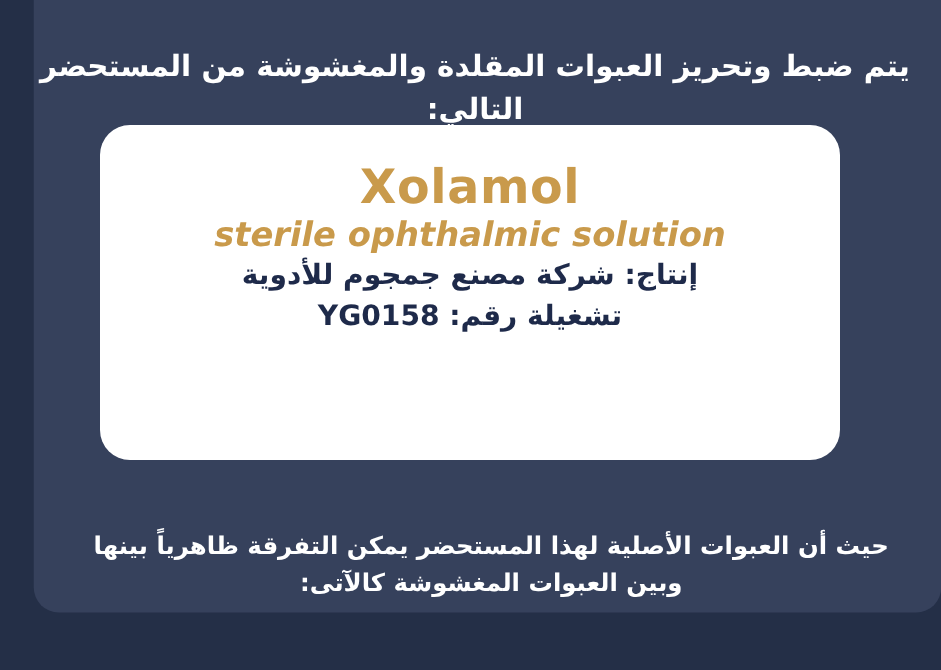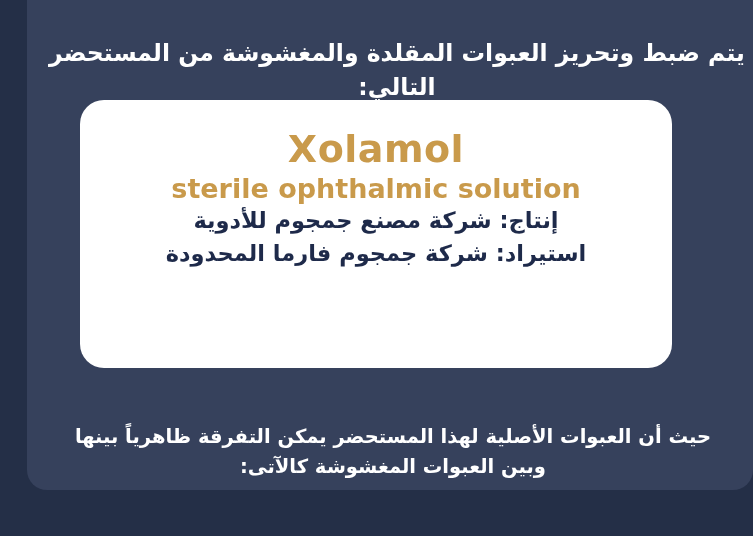--- a/index.html
+++ b/index.html
@@ -32,21 +32,21 @@
     height: 514px;
     background: #36415c;
     border-radius: 20px;
     box-sizing: border-box;
     padding: 0;
   }
 
   
   .intro {
     position: absolute;
-    right: 8px;
+    right: 25px;
     top: 36px;
     width: 696px;
     text-align: center;
     color: #ffffff;
     font-size: 23.5px;
     font-weight: 700;
     line-height: 1.45;
     letter-spacing: 0;
     direction: rtl;
   }
@@ -79,20 +79,21 @@
   }
 
   .brand-sub {
     color: #c99a4b;
     font-size: 27px;
     font-weight: 700;
     line-height: 1.15;
     text-align: center;
     direction: ltr;
     margin: 2px 0 0 0;
+    font-style: italic;
   }
 
   .card-details {
     width: 100%;
     text-align: center;
     direction: rtl;
     color: #1e2a4a;
   }
 
   .detail-line {
@@ -129,21 +130,21 @@
     <p class="intro">يتم ضبط وتحريز العبوات المقلدة والمغشوشة من المستحضر التالي:</p>
 
     <div class="product-card">
 
       <div class="brand-name">Xolamol</div>
 
       <div class="brand-sub">sterile ophthalmic solution</div>
 
       <div class="card-details">
         <div class="detail-line">إنتاج: شركة مصنع جمجوم للأدوية</div>
-        <div class="detail-line">استيراد: شركة جمجوم فارما المحدودة</div>
+        <div class="detail-line">تشغيلة رقم: YG0158</div>
       </div>
 
     </div>
 
     <p class="closing">حيث أن العبوات الأصلية لهذا المستحضر يمكن التفرقة ظاهرياً بينها وبين العبوات المغشوشة كالآتى:</p>
 
   </div>
 
 </div>
 

